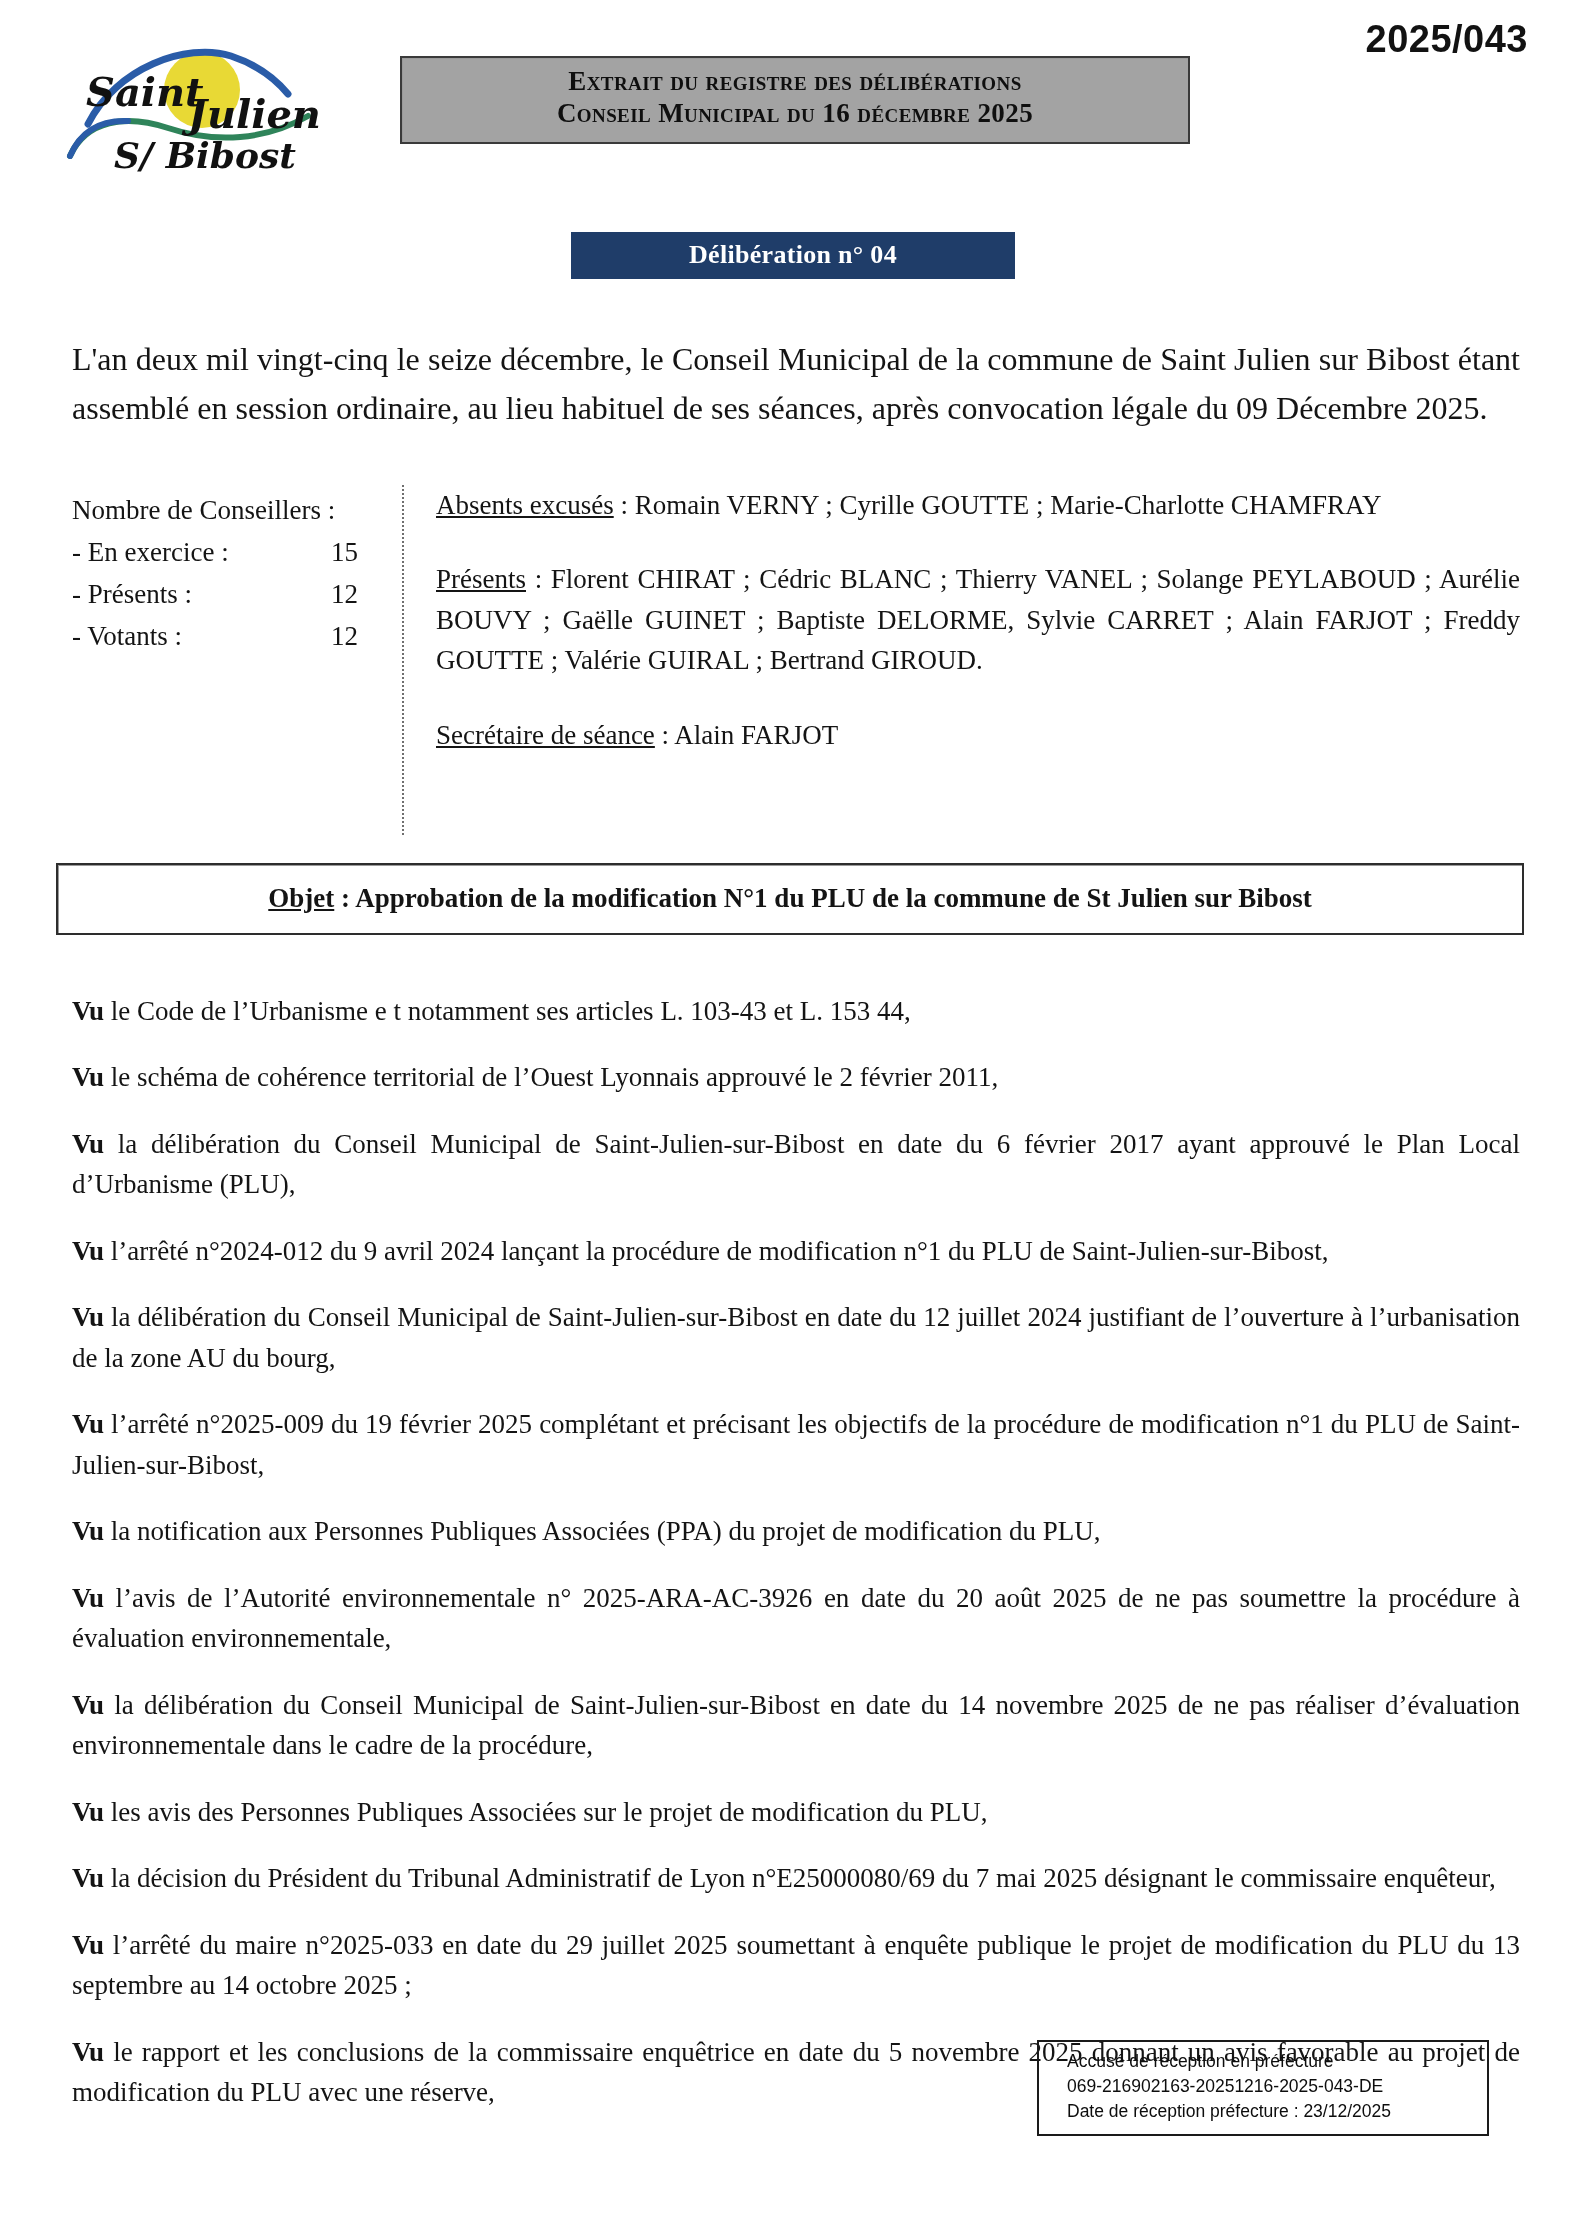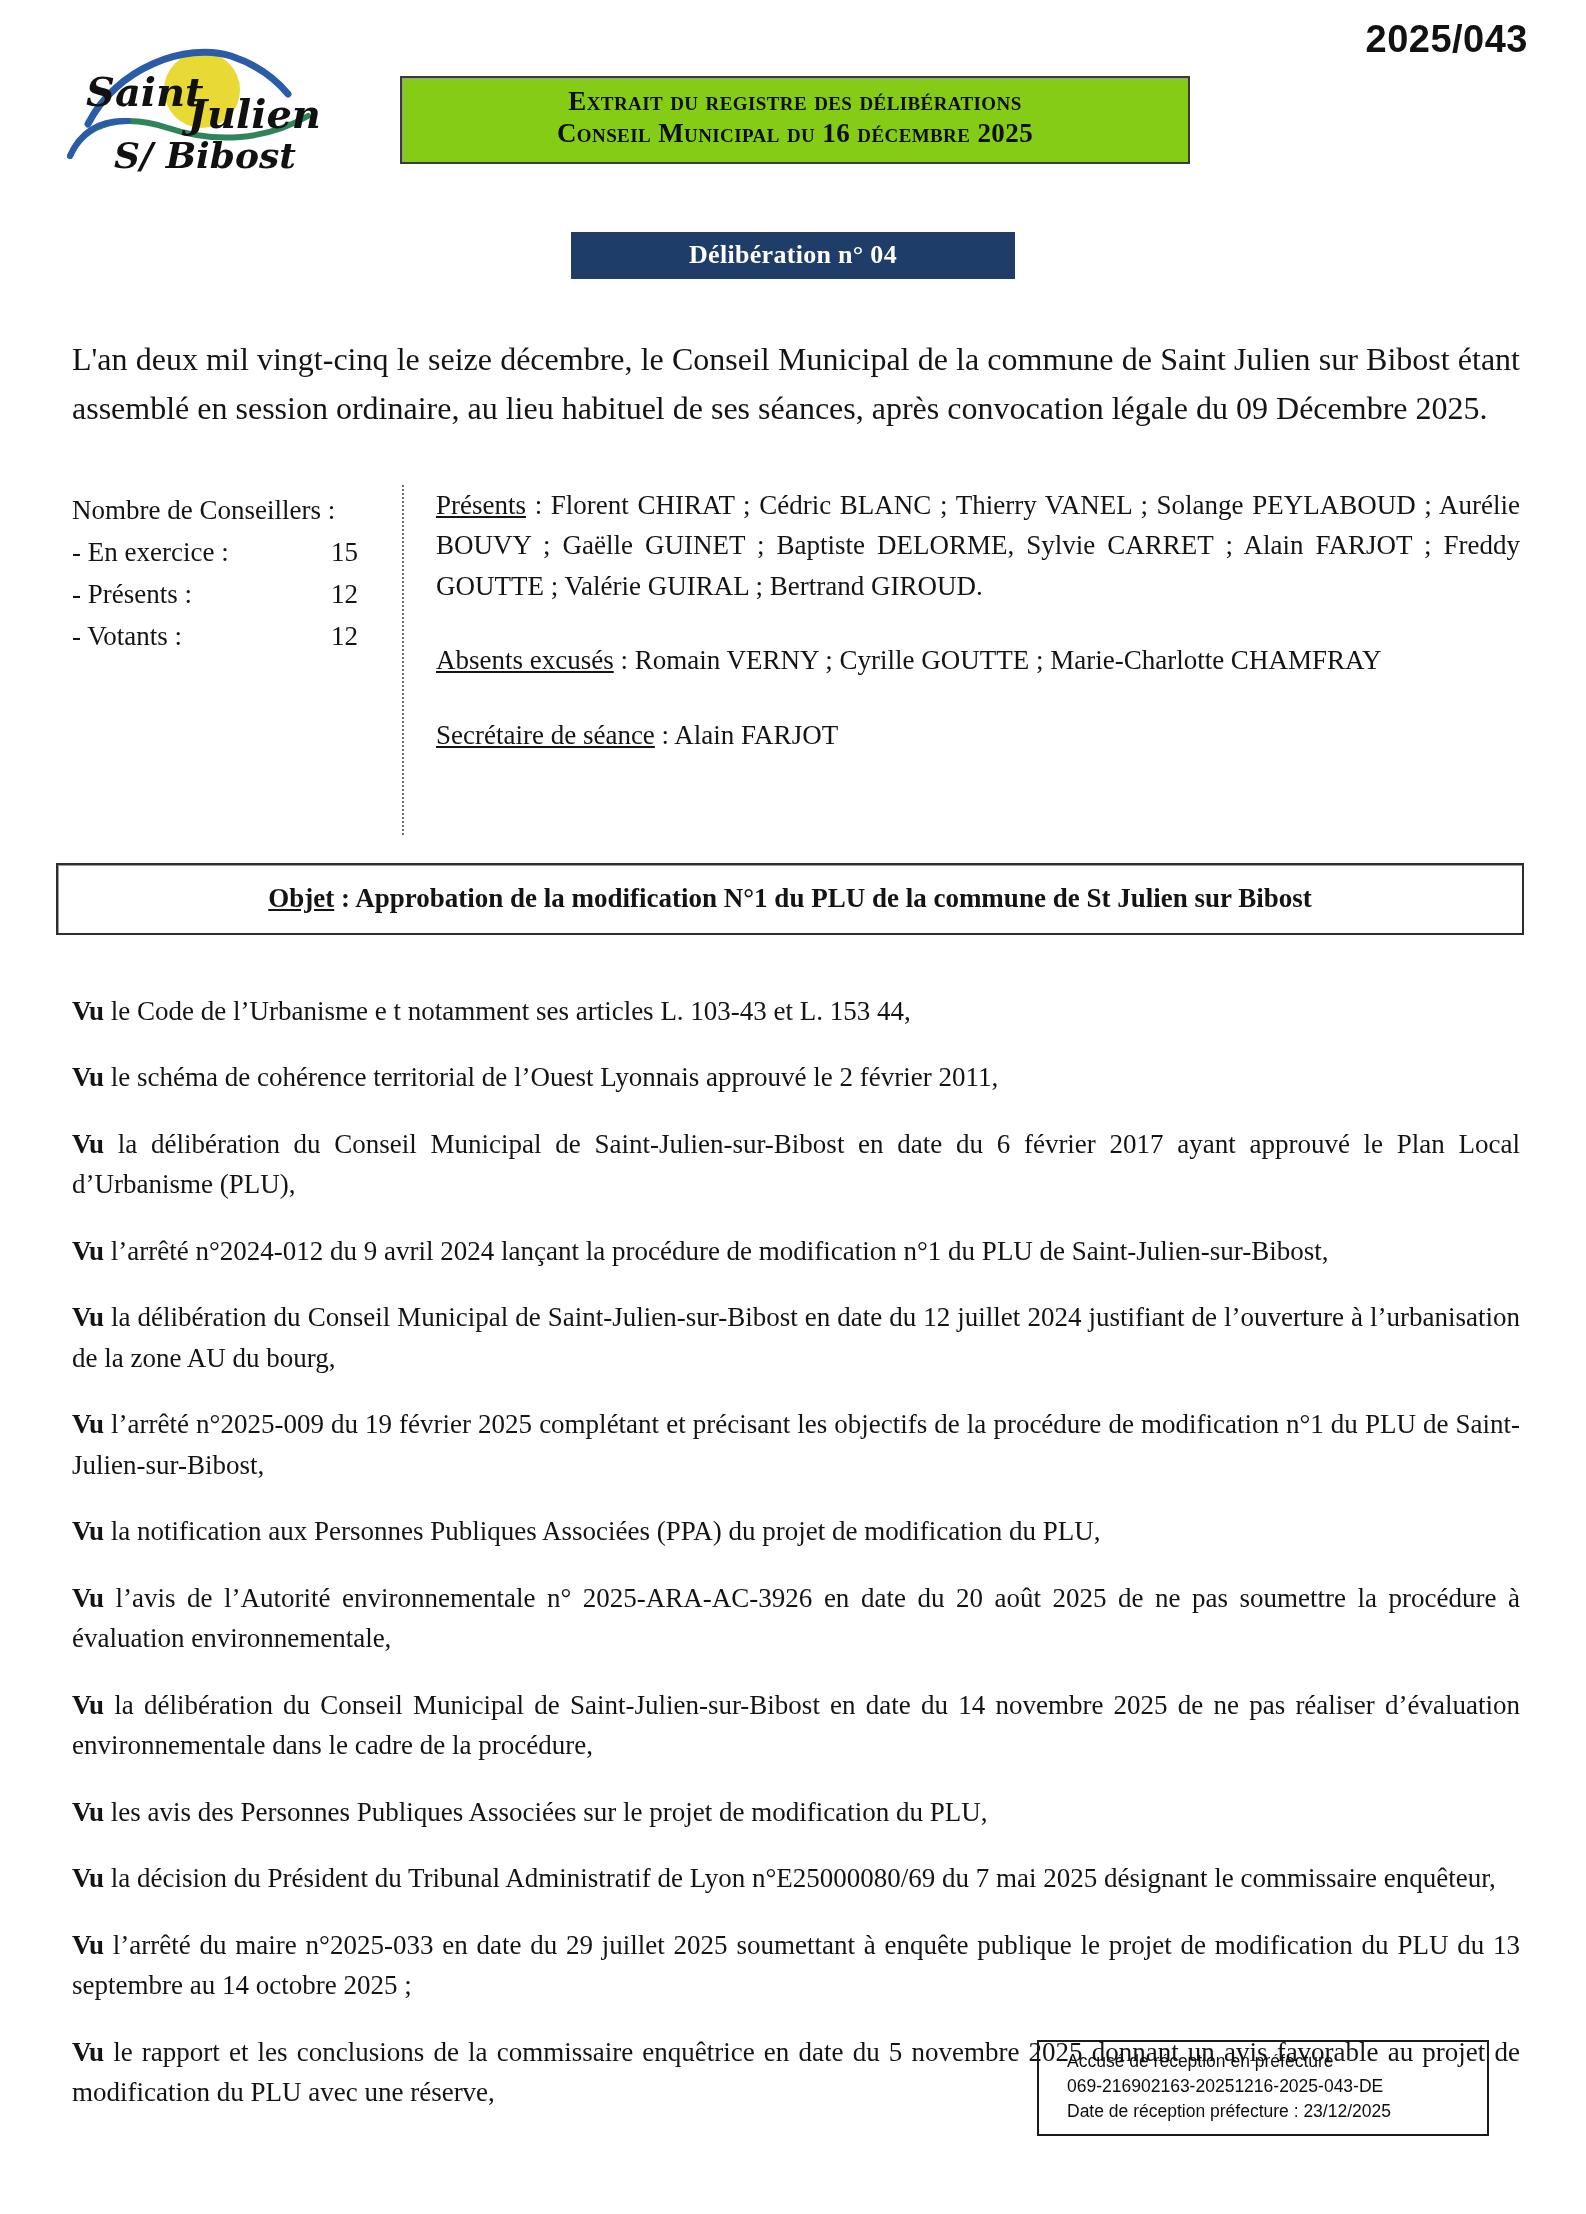--- a/index.html
+++ b/index.html
@@ -47,25 +47,25 @@
     font-family: Liberation Sans, sans-serif;
     font-weight: bold;
     font-size: 38px;
     letter-spacing: 0.5px;
     color: #121212;
   }
 
   .title-box {
     position: absolute;
     left: 400px;
-    top: 76px;
+    top: 56px;
     width: 790px;
     border: 2px solid #3a3a3a;
     box-shadow: 1px 1px 0 #9a9a9a inset;
-    background: #84cc16;
+    background: #a3a3a3;
     padding: 8px 10px 12px 10px;
     box-sizing: border-box;
     text-align: center;
   }
   .title-line {
     font-variant: small-caps;
     font-weight: bold;
     line-height: 1.18;
     color: #0f0f0f;
   }
@@ -226,24 +226,24 @@
       <div class="counts-row">
         <span>- Votants :</span>
         <span>12</span>
       </div>
     </div>
 
     <div class="divider"></div>
 
     <div class="attendance-right">
       <div class="att-group">
+        <span class="u">Absents excusés</span><span> : Romain VERNY ; Cyrille GOUTTE ; Marie-Charlotte CHAMFRAY</span>
+      </div>
+      <div class="att-group">
         <span class="u">Présents</span><span> : Florent CHIRAT ; Cédric BLANC ; Thierry VANEL ; Solange PEYLABOUD ; Aurélie BOUVY ; Gaëlle GUINET ; Baptiste DELORME, Sylvie CARRET ; Alain FARJOT ; Freddy GOUTTE ; Valérie GUIRAL ; Bertrand GIROUD.</span>
-      </div>
-      <div class="att-group">
-        <span class="u">Absents excusés</span><span> : Romain VERNY ; Cyrille GOUTTE ; Marie-Charlotte CHAMFRAY</span>
       </div>
       <div class="att-group">
         <span class="u">Secrétaire de séance</span><span> : Alain FARJOT</span>
       </div>
     </div>
   </div>
 
   <div class="objet-box">
     <span class="u">Objet</span><span> : Approbation de la modification N°1 du PLU de la commune de St Julien sur Bibost</span>
   </div>

